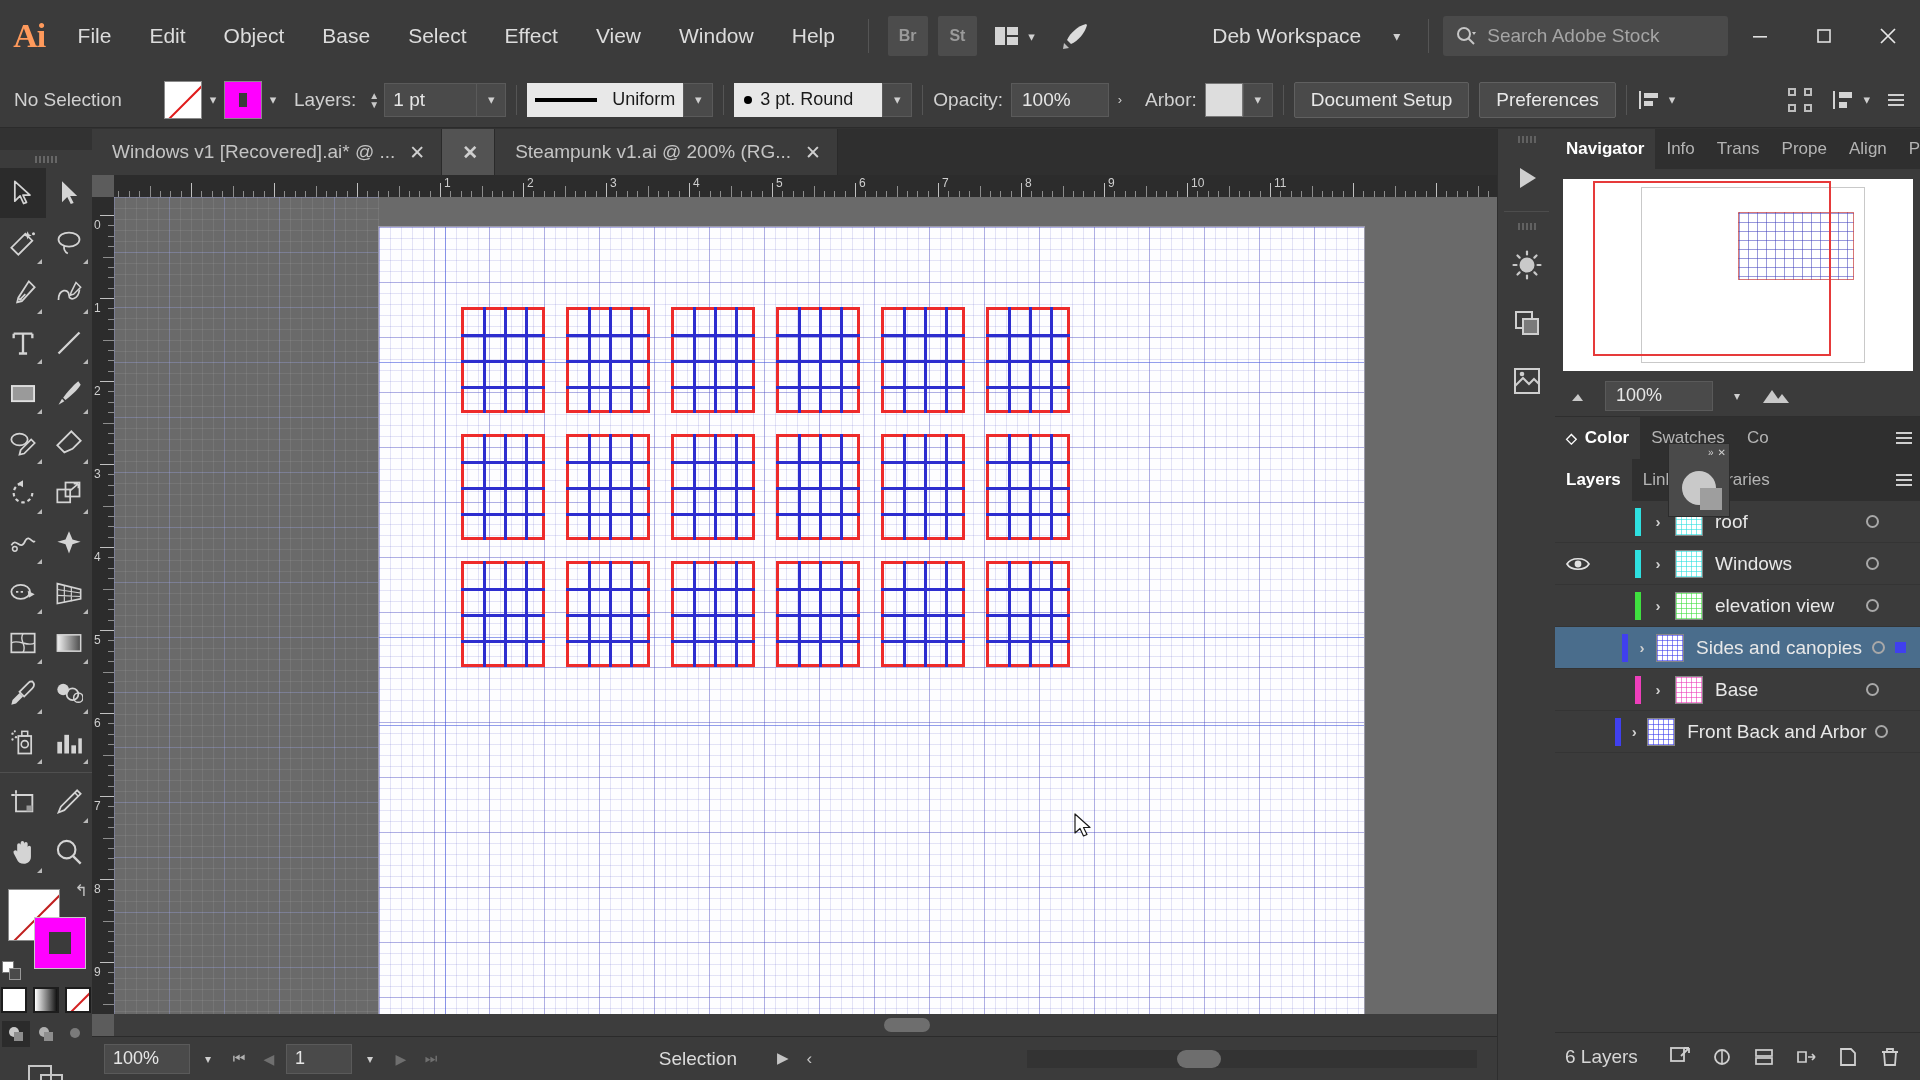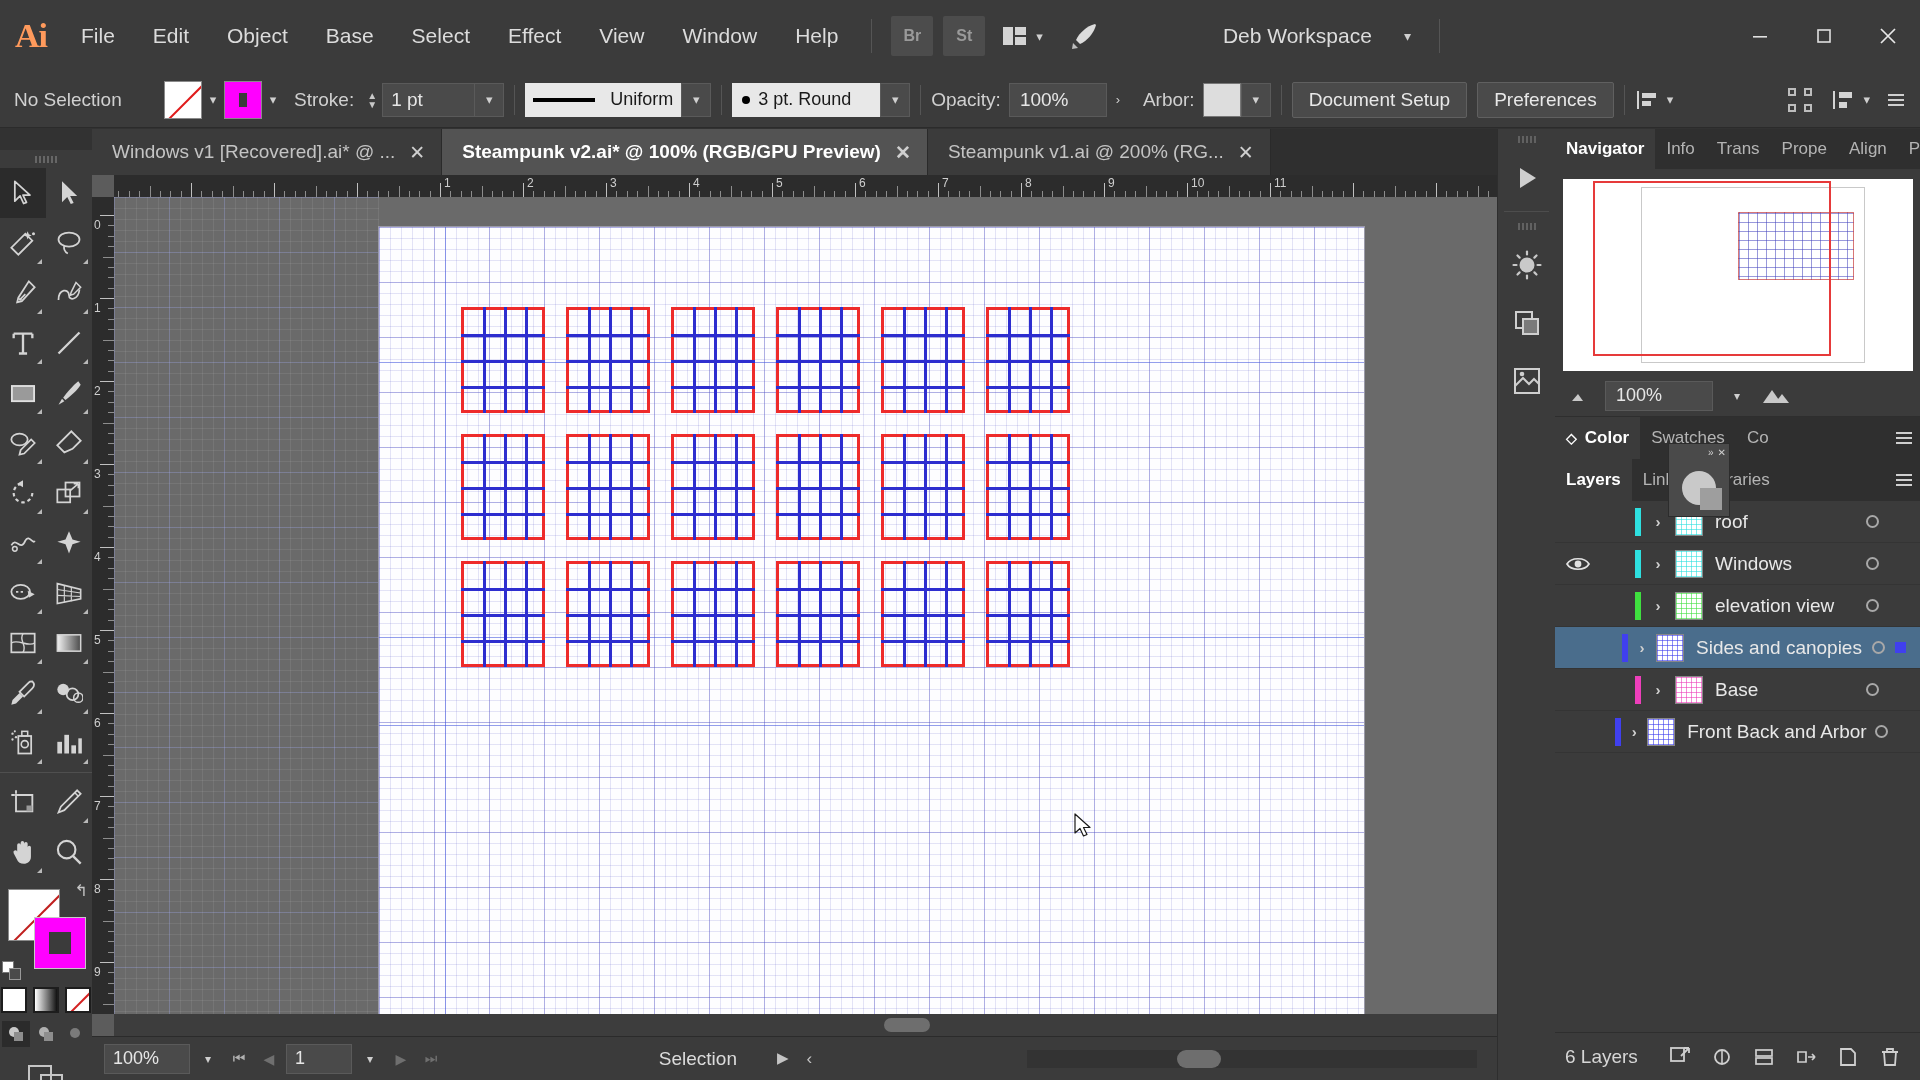--- a/index.html
+++ b/index.html
@@ -549,20 +549,28 @@
       </svg>
     </div>
 
     <div class="workspace-wrap" style="margin-left:96px;gap:32px;">
       <span class="workspace-label">Deb Workspace</span>
       <span style="font-size:14px;color:#cfcfcf;">▾</span>
     </div>
 
     <div class="mb-sep"></div>
 
+    <div class="search-box">
+      <svg width="22" height="20" viewBox="0 0 22 20">
+        <circle cx="9" cy="8" r="6" fill="none" stroke="#c6c6c6" stroke-width="2"></circle>
+        <path d="M13.5 12.5 L19 18" stroke="#c6c6c6" stroke-width="2" fill="none"></path>
+        <path d="M17 6 l4 0 l-2 3 z" fill="#c6c6c6"></path>
+      </svg>
+      <span class="search-ph">Search Adobe Stock</span>
+    </div>
 
     <div class="wincontrols">
       <div class="wc">
         <svg width="20" height="20" viewBox="0 0 20 20">
           <rect x="3" y="10" width="14" height="1.6" fill="#e0e0e0"></rect>
         </svg>
       </div>
       <div class="wc">
         <svg width="20" height="20" viewBox="0 0 20 20">
           <rect x="4" y="4" width="12" height="12" fill="none" stroke="#e0e0e0" stroke-width="1.6"></rect>
@@ -580,21 +588,21 @@
     <div class="cb-label" style="width:150px;">No Selection</div>
 
     <div class="swatch-none"></div>
     <div class="caret">▾</div>
 
     <div class="swatch-stroke">
         <i></i>
       </div>
     <div class="caret">▾</div>
 
-    <div class="cb-label" style="margin:0 8px 0 10px;">Stroke:</div>
+    <div class="cb-label" style="margin:0 8px 0 10px;">Layers:</div>
     <div class="stepper">
         <span>▲</span>
         <span>▼</span>
       </div>
     <div class="num-field">1 pt</div>
     <div class="field-caret">▾</div>
 
     <div class="cb-sep"></div>
 
     <div class="profile-box">
@@ -914,21 +922,20 @@
       </svg>
     </div>
   </div>
 
   <div class="tabbar">
     <div class="tab">
       <span>Windows v1 [Recovered].ai* @ ...</span>
       <span class="x">✕</span>
     </div>
     <div class="tab active">
-      <span>Steampunk v2.ai* @ 100% (RGB/GPU Preview)</span>
       <span class="x">✕</span>
     </div>
     <div class="tab">
       <span>Steampunk v1.ai @ 200% (RG...</span>
       <span class="x">✕</span>
     </div>
     <div class="tabbar-ov">»</div>
   </div>
 
   <div class="canvasarea">

